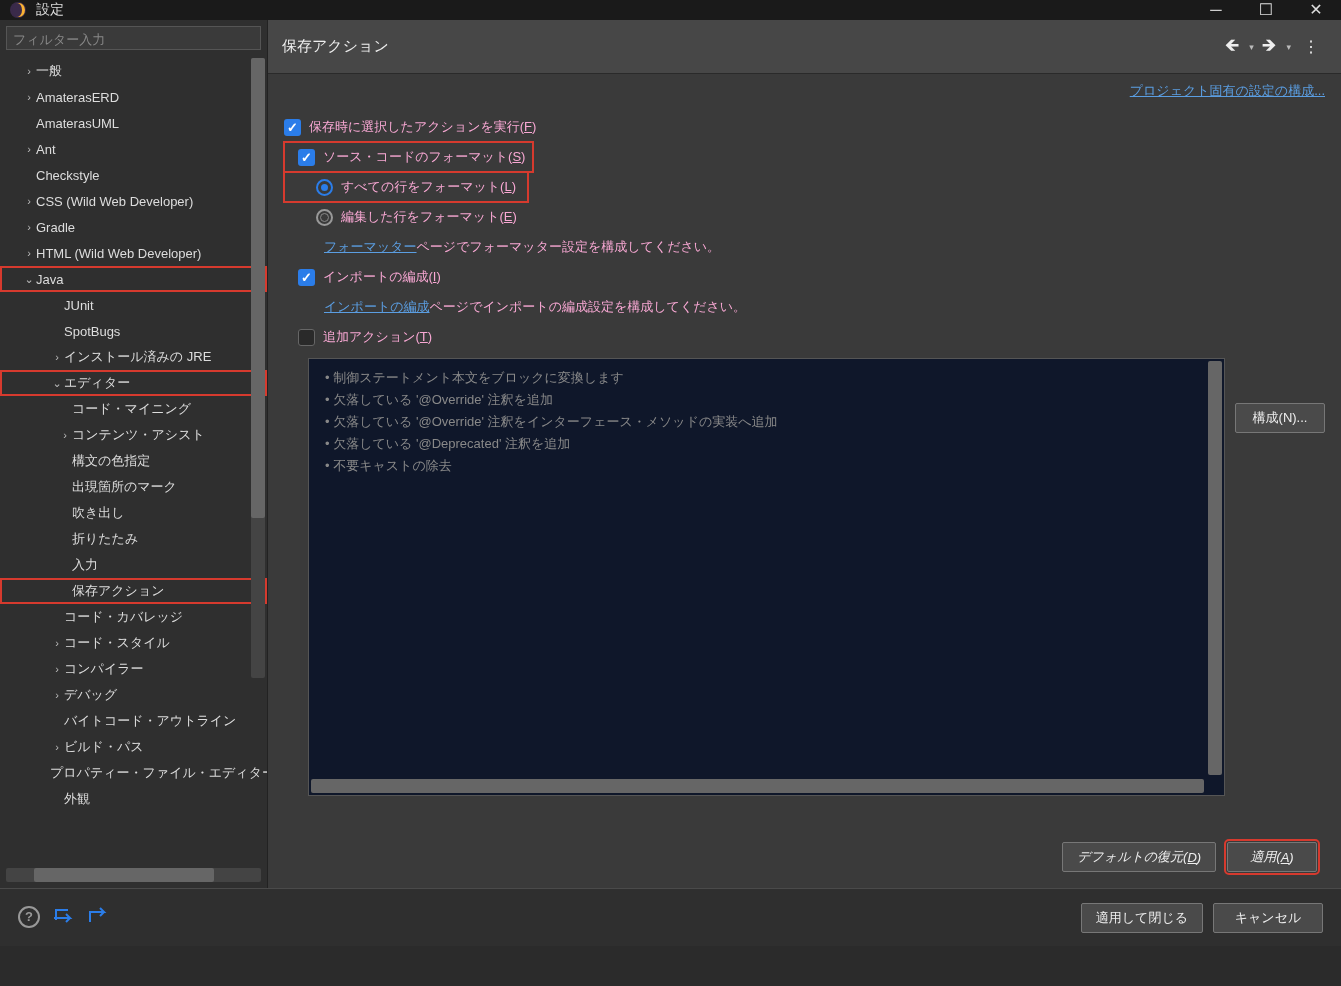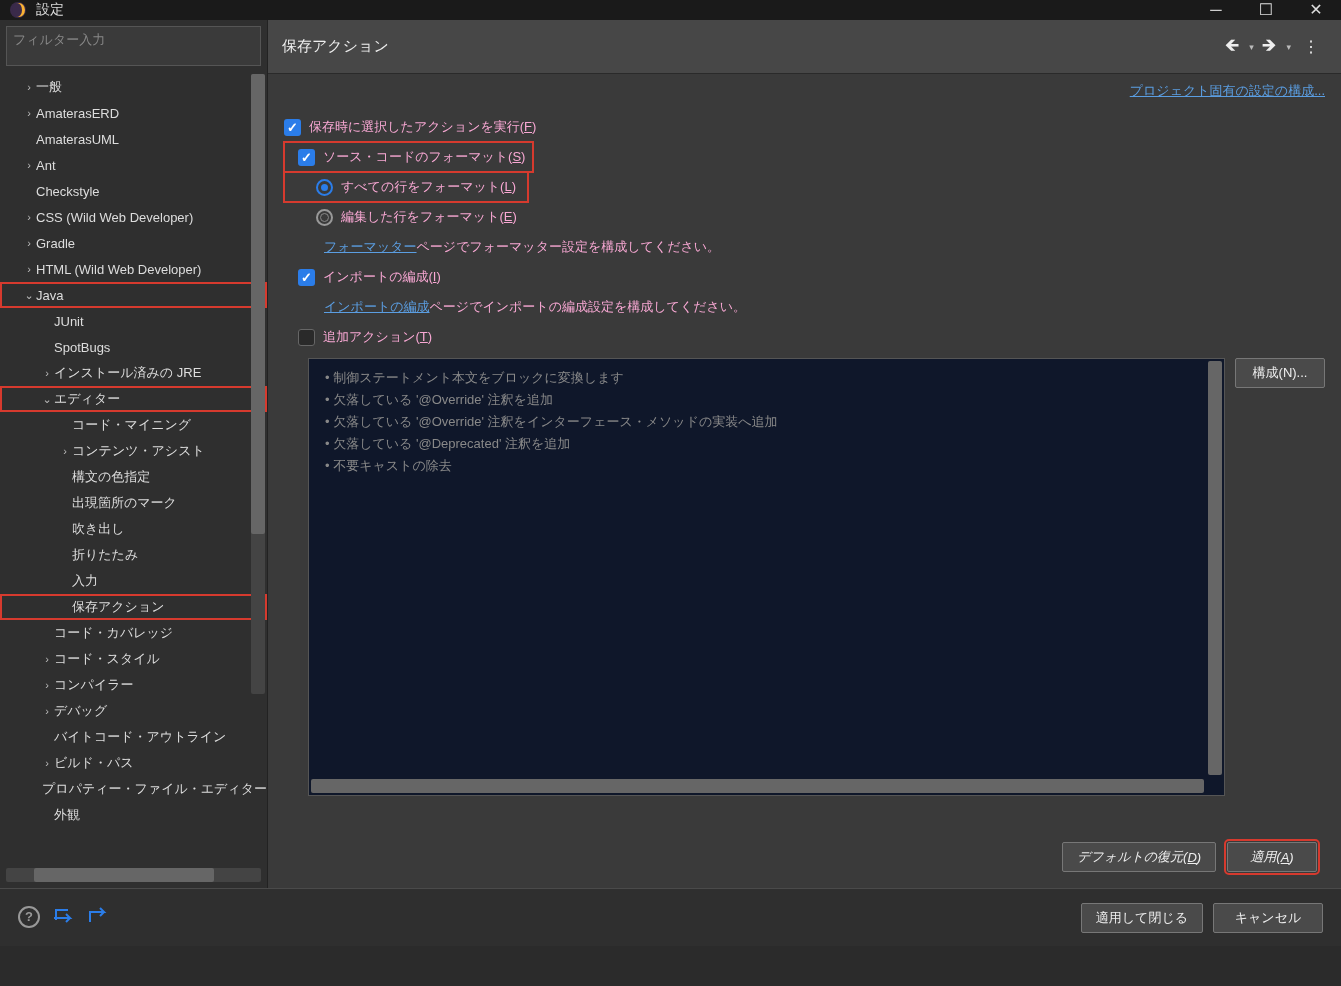--- a/index.html
+++ b/index.html
@@ -7,31 +7,31 @@
 
 .titlebar { height: 20px; background: #1a1a1a; display: flex; align-items: center; padding-left: 8px; }
 .titlebar .eclipse-icon { width: 20px; height: 20px; margin-right: 8px; position: relative; }
 .titlebar .title { color: #ddd; font-size: 14px; }
 .titlebar .win-controls { margin-left: auto; display: flex; }
 .winbtn { width: 50px; height: 36px; text-align: center; line-height: 36px; color: #ddd; font-size: 16px; }
 
 .body-area { display: flex; height: 868px; position: relative; }
 
 .sidebar { width: 268px; background: #2f2f2f; border-right: 1px solid #222; display: flex; flex-direction: column; }
-.filter-box { margin: 6px; height: 40px; background: #3a3a3a; border: 1px solid #555; padding: 4px 6px; color: #888; }
+.filter-box { margin: 6px; height: 24px; background: #3a3a3a; border: 1px solid #555; padding: 4px 6px; color: #888; }
 .tree { flex: 1; overflow: hidden; padding: 2px 0; position: relative; }
 .tree-scroll { position: absolute; right: 2px; top: 2px; width: 14px; height: 620px; background: #444; border-radius: 2px; }
 .tree-scroll .thumb { position: absolute; top: 0; left: 0; width: 14px; height: 460px; background: #666; border-radius: 2px; }
 .hscroll { height: 14px; margin: 2px 6px 6px 6px; background: #444; border-radius: 2px; position: relative; }
 .hscroll .hthumb { position: absolute; left: 28px; width: 180px; height: 14px; background: #666; border-radius: 2px; }
 
 .tree-item { display: flex; align-items: center; height: 26px; color: #ddd; cursor: default; overflow: hidden; white-space: nowrap; }
 .tree-item .chev { width: 14px; text-align: center; color: #bbb; font-size: 11px; }
 .tree-item.highlight { outline: 2.5px solid #d63a2e; outline-offset: -2px; }
-.i1 { padding-left: 22px; } .i2 { padding-left: 40px; } .i3 { padding-left: 58px; }
+.i1 { padding-left: 22px; } .i2 { padding-left: 50px; } .i3 { padding-left: 58px; }
 
 .content { flex: 1; background: #3a3a3a; display: flex; flex-direction: column; }
 .content-header { height: 54px; background: #474747; display: flex; align-items: center; padding: 0 14px; border-bottom: 1px solid #2a2a2a; }
 .content-header .ch-title { font-size: 15px; color: #eee; }
 .content-header .nav-arrows { margin-left: auto; display: flex; align-items: center; gap: 4px; }
 .arrowbtn { color: #eee; font-size: 18px; padding: 0 4px; }
 .chevsmall { color: #bbb; font-size: 9px; margin-left: 2px; }
 .vdots { color: #eee; font-size: 16px; padding: 0 8px; }
 
 .content-body { flex: 1; padding: 8px 16px 0 16px; position: relative; display: flex; flex-direction: column; overflow: hidden; }
@@ -53,21 +53,21 @@
 .indent-link { padding-left: 40px; }
 .link { color: #5b9ee2; text-decoration: underline; }
 
 .additional-panel { flex: 1; display: flex; gap: 10px; margin: 6px 0 0 24px; }
 .list-area { flex: 1; background: #0f172a; border: 1px solid #555; padding: 8px 16px; position: relative; height: 438px; }
 .list-area ul { list-style: none; }
 .list-area li { color: #888; line-height: 22px; }
 .list-area li::before { content: "• "; color: #888; }
 .vscroll { position: absolute; right: 2px; top: 2px; width: 14px; background: #666; border-radius: 2px; bottom: 20px; }
 .bscroll { position: absolute; left: 2px; right: 20px; bottom: 2px; height: 14px; background: #666; border-radius: 2px; }
-.config-btn { height: 30px; }
+.config-btn { height: 30px; margin-top: 45px; }
 
 .btn { min-width: 90px; height: 30px; background: #4a4a4a; border: 1px solid #777; color: #eee; padding: 0 14px; display: inline-flex; align-items: center; justify-content: center; border-radius: 2px; }
 
 .local-btns { padding: 16px 8px 16px 0; text-align: right; font-style: italic; }
 .local-btns .hl-btn { outline: 2.5px solid #d63a2e; outline-offset: 1px; }
 
 .footer { height: 58px; border-top: 1px solid #4a4a4a; display: flex; align-items: center; padding: 0 18px; background: #2f2f2f; }
 .footer .left-icons { display: flex; gap: 12px; }
 .helpicon { width: 22px; height: 22px; border: 2px solid #999; border-radius: 50%; text-align: center; line-height: 18px; color: #999; font-weight: bold; position: relative; }
 .ie-icon { color: #2b7de9; font-size: 20px; }

